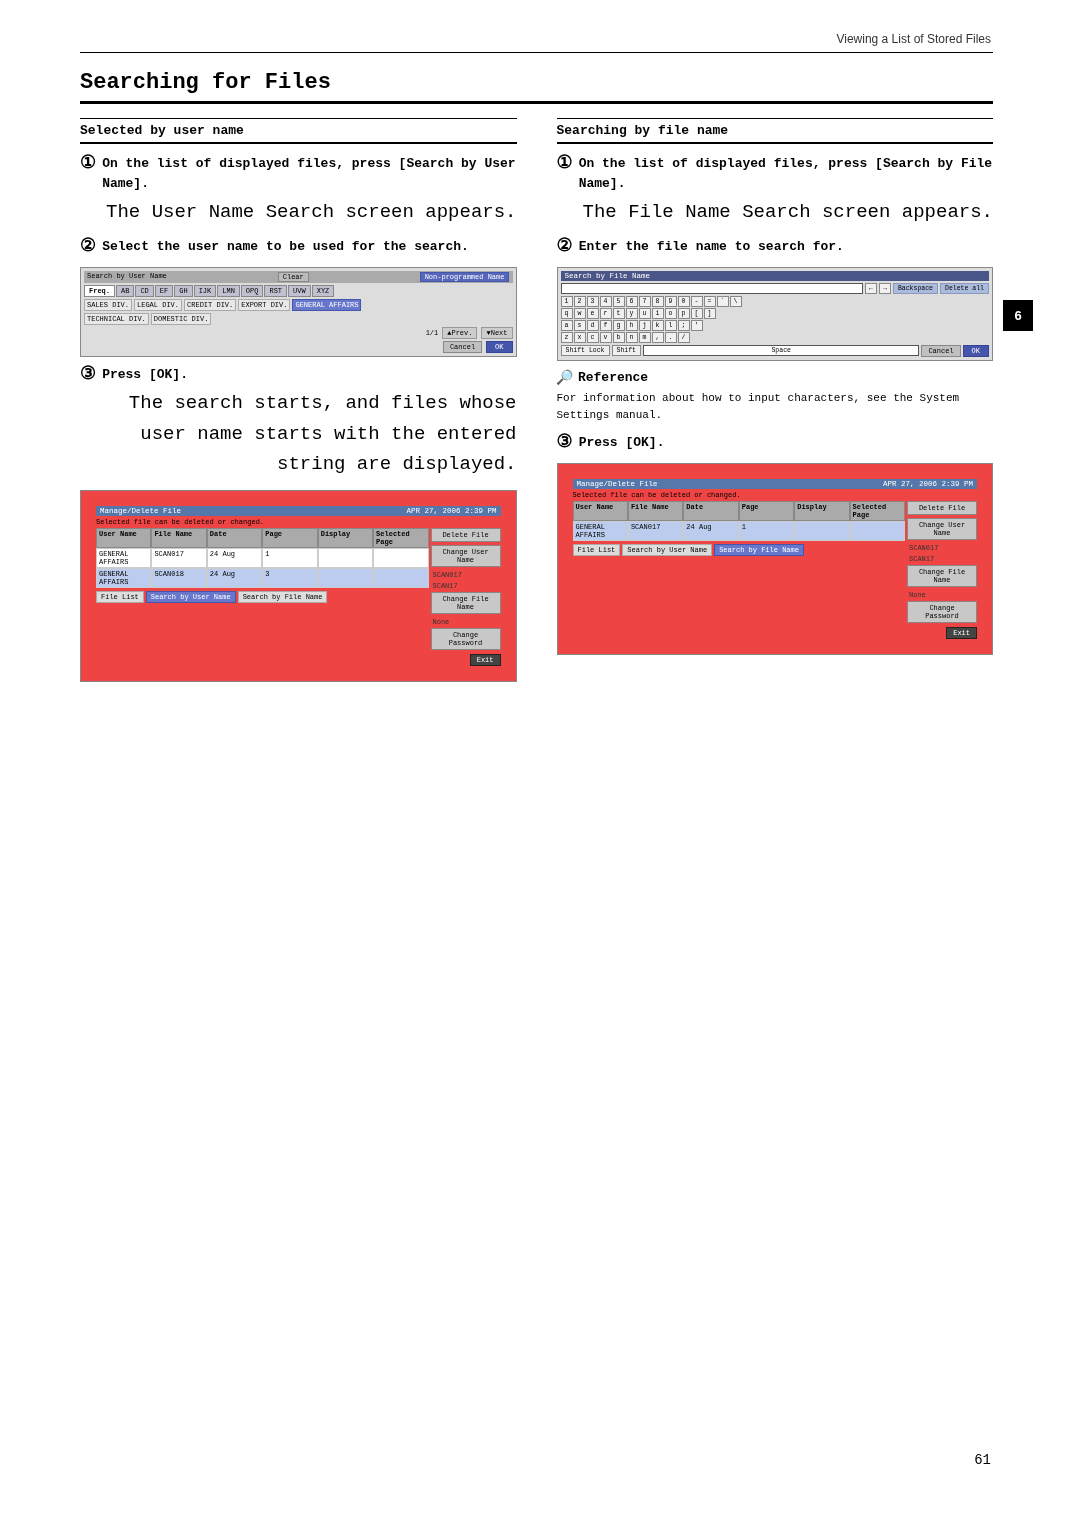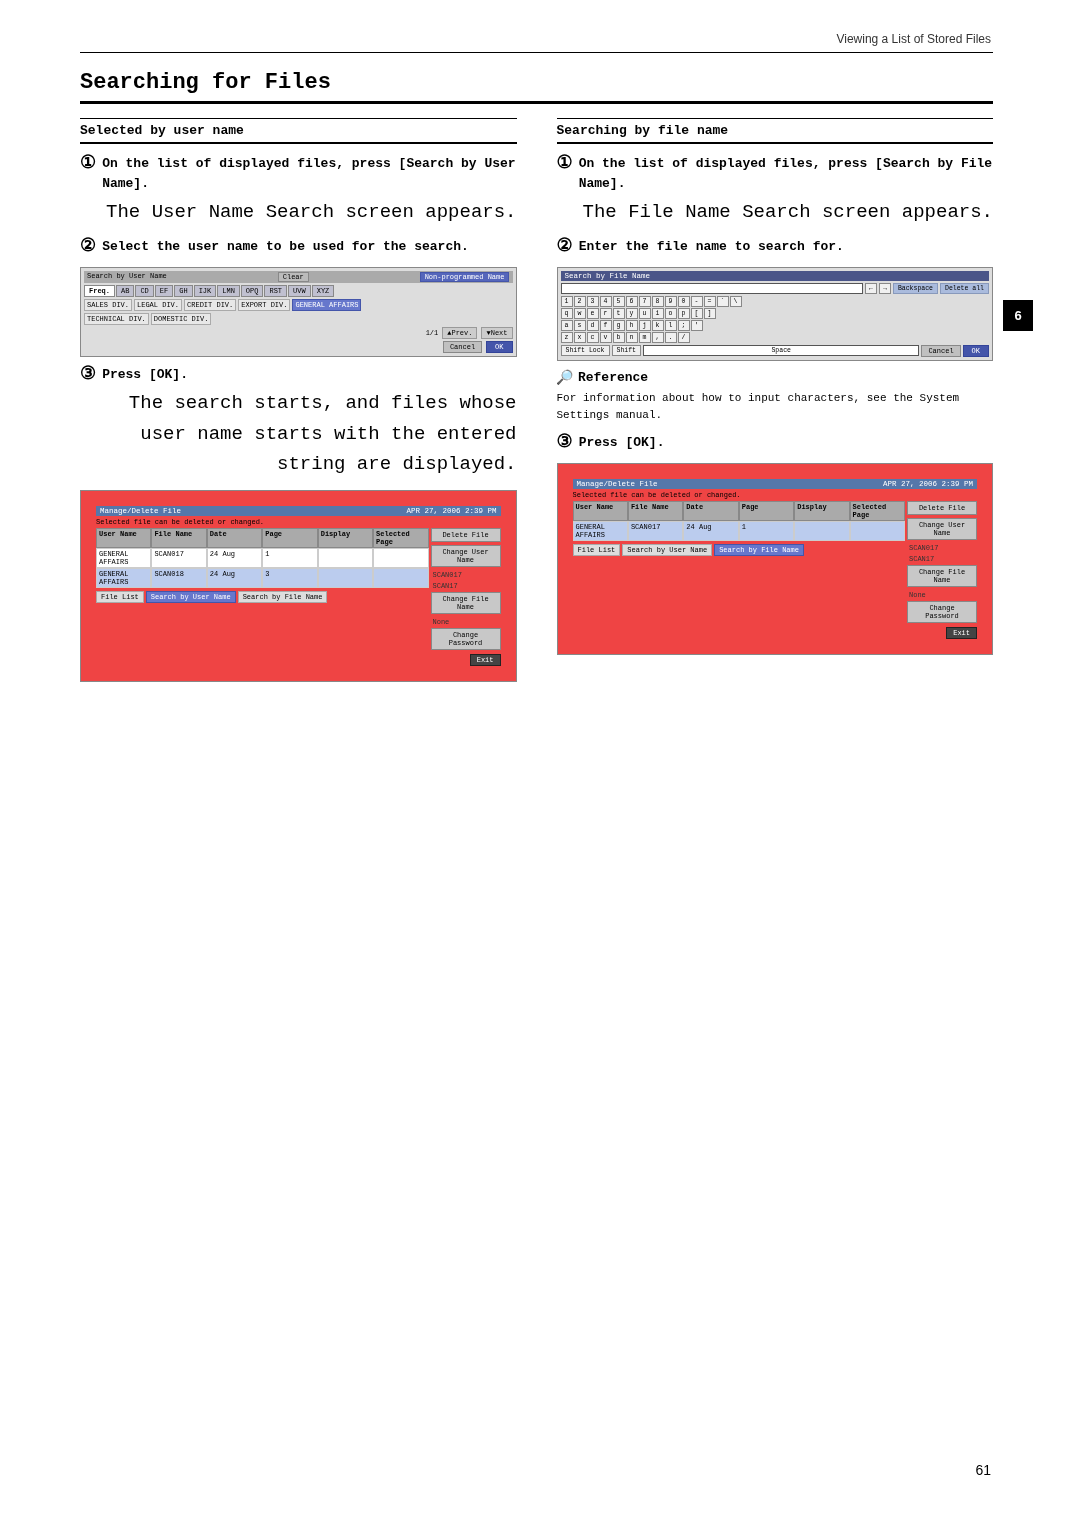--- a/index.html
+++ b/index.html
@@ -49,23 +49,24 @@
       color: #fff;
       font-size: 13px;
       font-weight: bold;
       text-align: center;
       padding: 8px 4px;
     }
 
     
     .page-number {
       position: absolute;
-      bottom: 50px;
+      bottom: 60px;
       right: 82px;
       font-size: 14px;
+      font-family: Liberation Mono, monospace;
     }
 
     
     .content-area {
       position: absolute;
       top: 70px;
       left: 80px;
       right: 80px;
       bottom: 80px;
       font-family: Liberation Mono, monospace;

